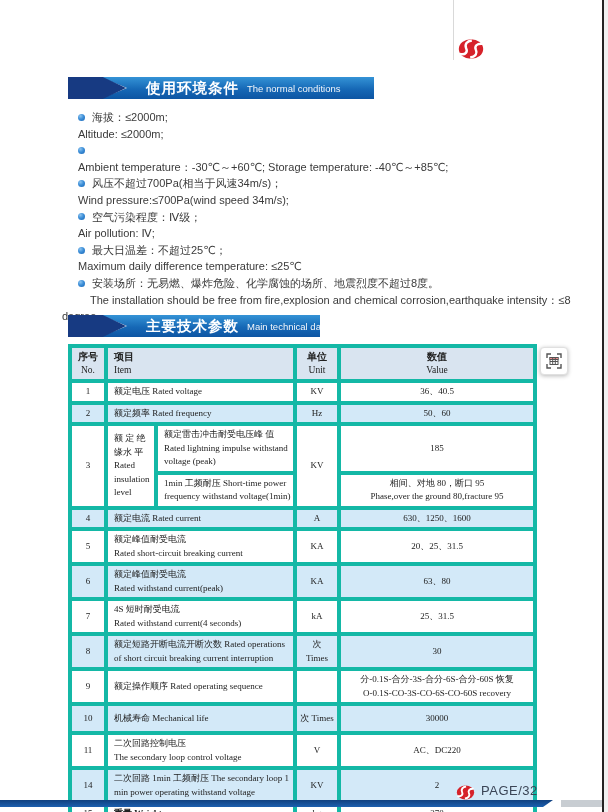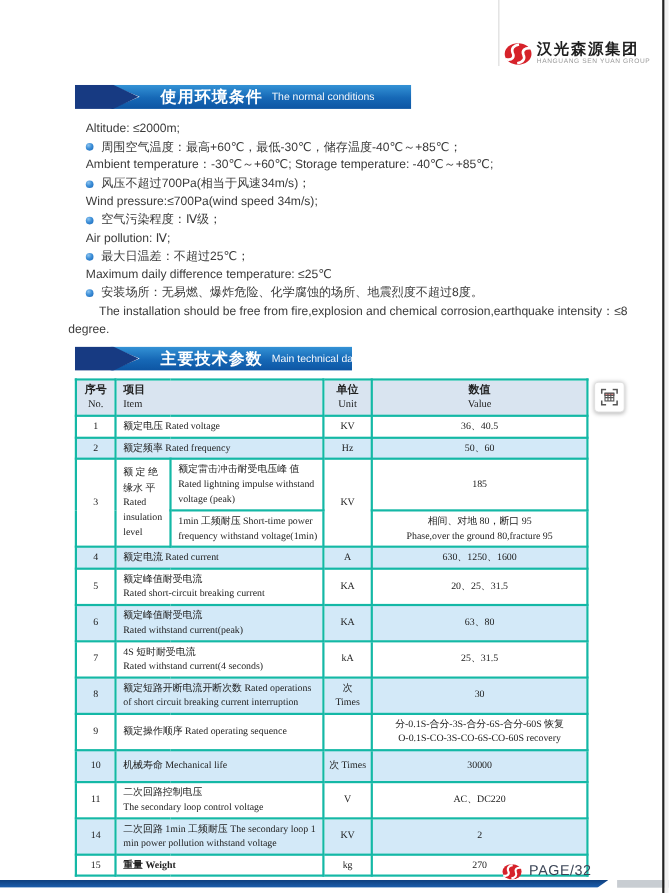--- a/index.html
+++ b/index.html
@@ -36,21 +36,21 @@
   .cond-cn{padding-left:16px;display:flex;align-items:center;}
   .bullet{width:7px;height:7px;border-radius:50%;flex:0 0 7px;margin-right:7px;
     background:radial-gradient(circle at 35% 30%,#8cc3ef 0%,#3d8fd8 45%,#1663b4 100%);}
   .cond-en{padding-left:16px;}
   .cond-en-last{padding-left:0;text-indent:28px;}
 
   
   .tech-table{position:absolute;left:68px;top:344px;width:465px;border-collapse:collapse;
     font-family:"Liberation Serif","DejaVu Serif",serif;font-size:9px;color:#222;
     border:2px solid #1c1c1c;table-layout:fixed;}
-  .tech-table th,.tech-table td{border:2px solid #14b8a6;padding:2px 3px;line-height:13.5px;overflow:hidden;}
+  .tech-table th,.tech-table td{border:4px solid #14b8a6;padding:2px 3px;line-height:13.5px;overflow:hidden;}
   .tech-table thead tr{height:31px;background:#d9e4f0;}
   .tech-table .th-cn{font-weight:700;font-size:10px;font-family:"Liberation Sans","DejaVu Sans",sans-serif;}
   .tech-table .th-en{font-weight:400;font-size:9.5px;}
   .tech-table td.c,.tech-table th.c{text-align:center;}
   .tech-table td.l,.tech-table th.l{text-align:left;padding-left:6px;}
   .tech-table tr.shaded td{background:#d3e9f8;}
   .tech-table tr.plain td{background:#ffffff;}
 
   
   .capture-btn{position:absolute;left:540px;top:347px;width:26px;height:26px;background:#fff;
@@ -74,39 +74,38 @@
   <div class="edge-line"></div>
   <div class="edge-strip"></div>
 
   <div class="logo-divider"></div>
   <div class="logo">
     <svg width="26" height="22" viewBox="0 0 32 26">
       <ellipse cx="16" cy="13" rx="15" ry="12" fill="#d6222a"></ellipse>
       <path d="M2,19 C10,21 12,16 10,12 C8,7 11,3.5 17,2.5" stroke="#ffffff" stroke-width="3" fill="none"></path>
       <path d="M15,23.5 C22,22.5 24,18 22,14 C20,9.5 23,6 30,6.5" stroke="#ffffff" stroke-width="3" fill="none"></path>
     </svg>
-    <div>
-      <div class="logo-cn">汉光森源集团</div>
-      <div class="logo-en">HANGUANG SEN YUAN GROUP</div>
-    </div>
   </div>
 
   <div class="banner banner-env">
     <div class="bar">
       <span class="banner-cn">使用环境条件</span>
       <span class="banner-en">The normal conditions</span>
     </div>
     <div class="pennant"></div>
   </div>
 
   <div class="conditions">
+      <div class="cond-line cond-cn">
+        <span class="bullet"></span>
+        <span>海拔：≤2000m;</span>
+      </div>
       <div class="cond-line cond-en">Altitude: ≤2000m;</div>
       <div class="cond-line cond-cn">
         <span class="bullet"></span>
-        <span>周围空气温度：最高+60℃，最低-30℃，储存温度-40℃～+85℃；</span>
       </div>
       <div class="cond-line cond-en">Ambient temperature：-30℃～+60℃; Storage temperature: -40℃～+85℃;</div>
       <div class="cond-line cond-cn">
         <span class="bullet"></span>
         <span>风压不超过700Pa(相当于风速34m/s)；</span>
       </div>
       <div class="cond-line cond-en">Wind pressure:≤700Pa(wind speed 34m/s);</div>
       <div class="cond-line cond-cn">
         <span class="bullet"></span>
         <span>空气污染程度：Ⅳ级；</span>
@@ -316,21 +315,21 @@
             <div style="white-space: nowrap;">V</div>
           </td>
           <td class="c">
             <div style="white-space: nowrap;">AC、DC220</div>
           </td>
         </tr>
         <tr class="shaded" style="height: 31.5px;">
           <td class="c">14</td>
           <td class="l" colspan="2">
             <div style="white-space: nowrap;">二次回路 1min 工频耐压 The secondary loop 1</div>
-            <div style="white-space: nowrap;">min power pollution withstand voltage</div>
+            <div style="white-space: nowrap;">min power operating withstand voltage</div>
           </td>
           <td class="c">
             <div style="white-space: nowrap;">KV</div>
           </td>
           <td class="c">
             <div style="white-space: nowrap;">2</div>
           </td>
         </tr>
         <tr class="plain" style="height: 18px;">
           <td class="c">15</td>

